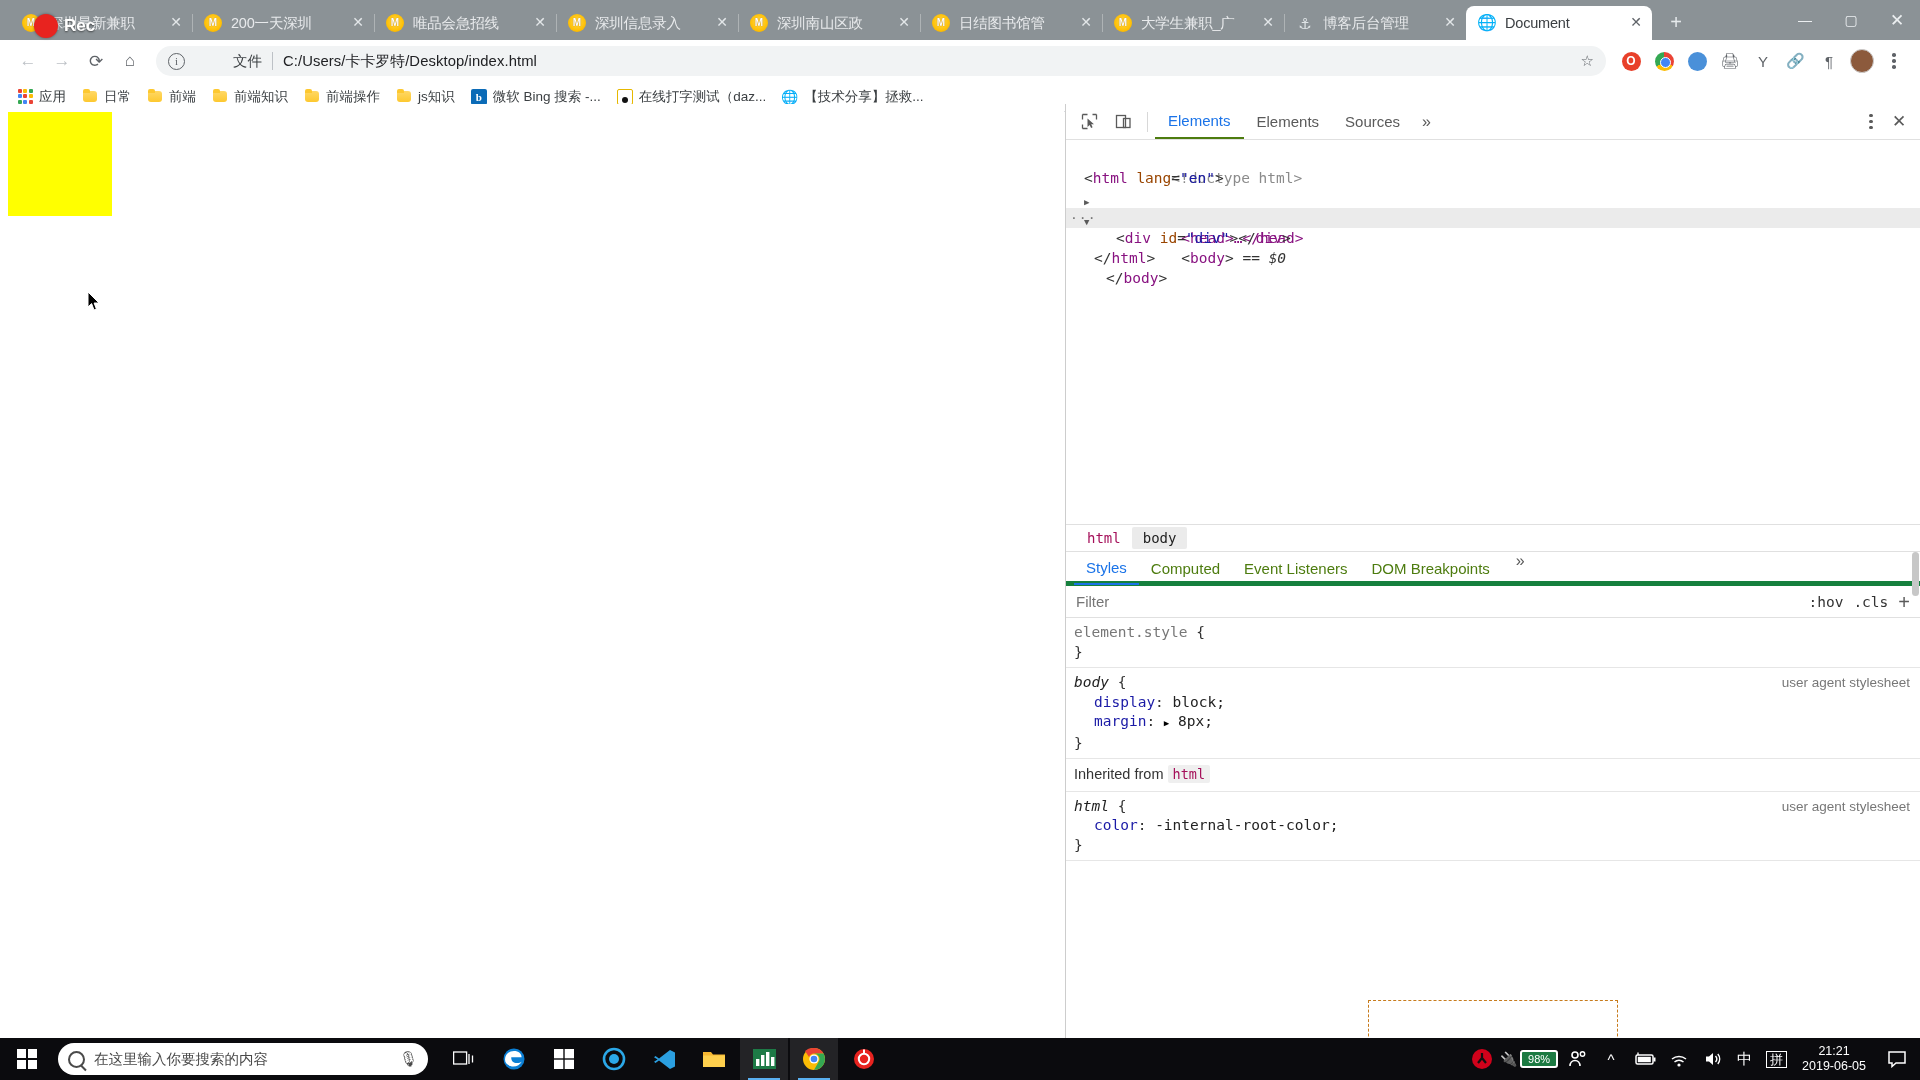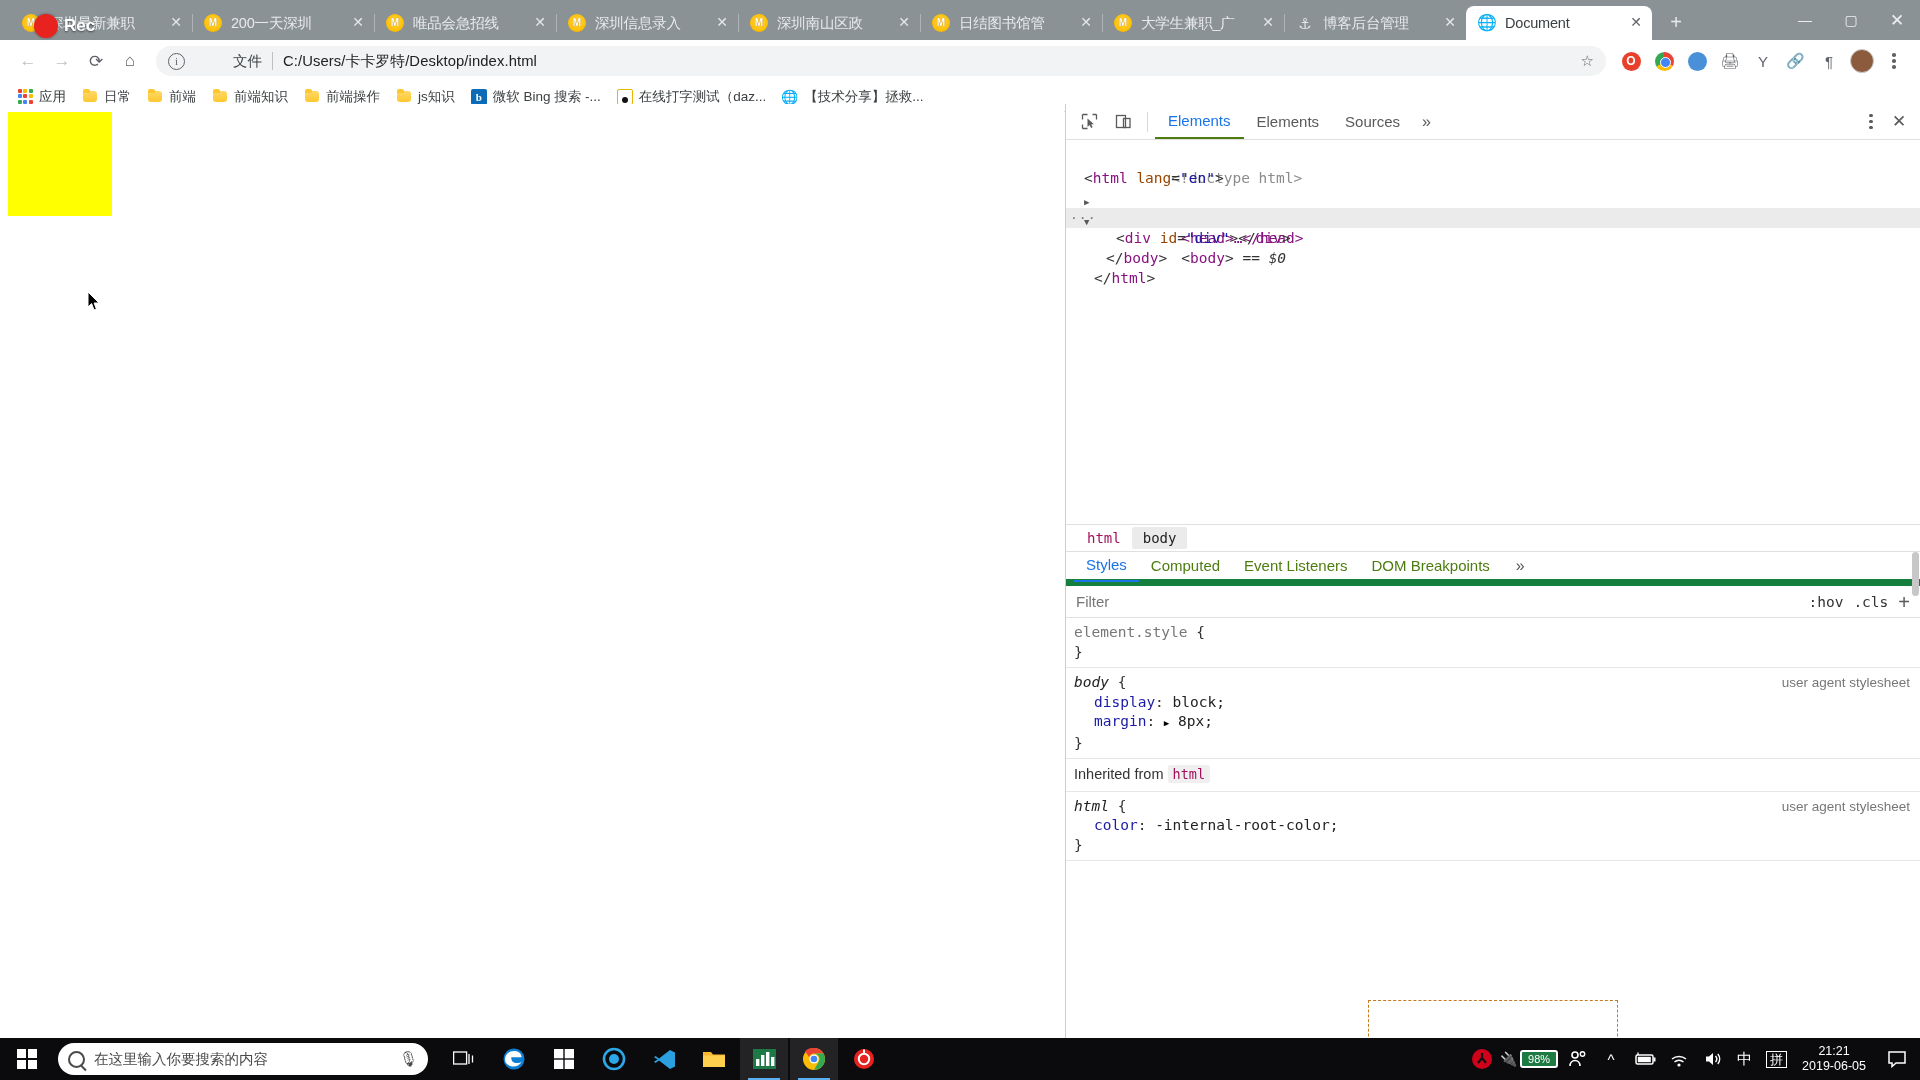--- a/index.html
+++ b/index.html
@@ -180,21 +180,21 @@
   .dt-crumbs {
     height: 28px; border-top:1px solid #e0e0e0; border-bottom:1px solid #e0e0e0;
     display:flex; align-items:center; padding-left:10px; gap:0;
     font-family:"DejaVu Sans Mono","Liberation Mono",monospace; font-size:14px;
   }
   .crumb { padding: 3px 11px; color:#a5105a; }
   .crumb.active { background:#ebebeb; color:#222; border-radius:2px; }
 
   
   .styles-pane { flex:1 1 auto; display:flex; flex-direction:column; min-height:0; position:relative;}
-  .sp-tabs { height:34px; display:flex; align-items:center; border-bottom:7px solid #15803d; padding-left:8px;}
+  .sp-tabs { height:34px; display:flex; align-items:flex-start; border-bottom:5px solid #15803d; padding-left:8px;}
   .sp-tab { padding: 0 12px; height:33px; display:flex;align-items:center; font-size:15px; color:#4d7c0f;}
   .sp-tab.active{ color:#1a73e8; border-bottom:2px solid #1a73e8;}
   .sp-chev{ margin-left:6px; color:#5a5a5a; font-size:16px; padding:0 8px;}
   .sp-filterbar { height:32px; display:flex; align-items:center; border-bottom:1px solid #e0e0e0; padding: 0 10px; gap:10px;}
   .sp-filter-input{ flex:1 1 auto; font-size:15px; color:#9a9a9a;}
   .sp-hov, .sp-cls { font-size:14.5px; color:#333; font-family:"DejaVu Sans Mono","Liberation Mono",monospace; }
   .sp-plus{ font-size:20px; color:#5a5a5a; line-height:1; font-weight:300;}
   .sp-body { flex:1 1 auto; overflow:hidden; font-family:"DejaVu Sans Mono","Liberation Mono",monospace; font-size:14.5px; line-height:19.5px;}
   .rule { padding: 5px 0 5px 8px; border-bottom:1px solid #e6e6e6; position:relative;}
   .rule .ua { position:absolute; right:10px; top:5px; color:#777; font-family:"Liberation Sans",sans-serif; font-size:13.5px;}
@@ -464,22 +464,22 @@
         <div class="dom-line"><span class="punct">&lt;</span><span class="tag">html</span> <span class="attr">lang</span><span class="punct">=</span><span class="val">"en"</span><span class="punct">&gt;</span></div>
         <div class="dom-line" style="padding-left:28px">
           <span class="tri" style="left:18px; top:4px;">▶</span>
           <span class="tag">&lt;head&gt;…&lt;/head&gt;</span>
         </div>
         <div class="dom-line sel" style="padding-left:28px">
           <span class="dots">···</span>
           <span class="tri" style="left:18px; top:4px;">▼</span><span class="punct">&lt;</span><span class="tag">body</span><span class="punct">&gt; </span><span class="dollar">== $0</span>
         </div>
         <div class="dom-line" style="padding-left:50px"><span class="punct">&lt;</span><span class="tag">div</span> <span class="attr">id</span><span class="punct">=</span><span class="val">"div"</span><span class="punct">&gt;&lt;/</span><span class="tag">div</span><span class="punct">&gt;</span></div>
+        <div class="dom-line" style="padding-left:28px"><span class="punct">&lt;/</span><span class="tag">html</span><span class="punct">&gt;</span></div>
         <div class="dom-line" style="padding-left:40px"><span class="punct">&lt;/</span><span class="tag">body</span><span class="punct">&gt;</span></div>
-        <div class="dom-line" style="padding-left:28px"><span class="punct">&lt;/</span><span class="tag">html</span><span class="punct">&gt;</span></div>
       </div>
 
       <div class="dt-crumbs">
         <span class="crumb">html</span>
         <span class="crumb active">body</span>
       </div>
 
       <div class="styles-pane">
         <div class="sp-tabs">
           <div class="sp-tab active">Styles</div>

